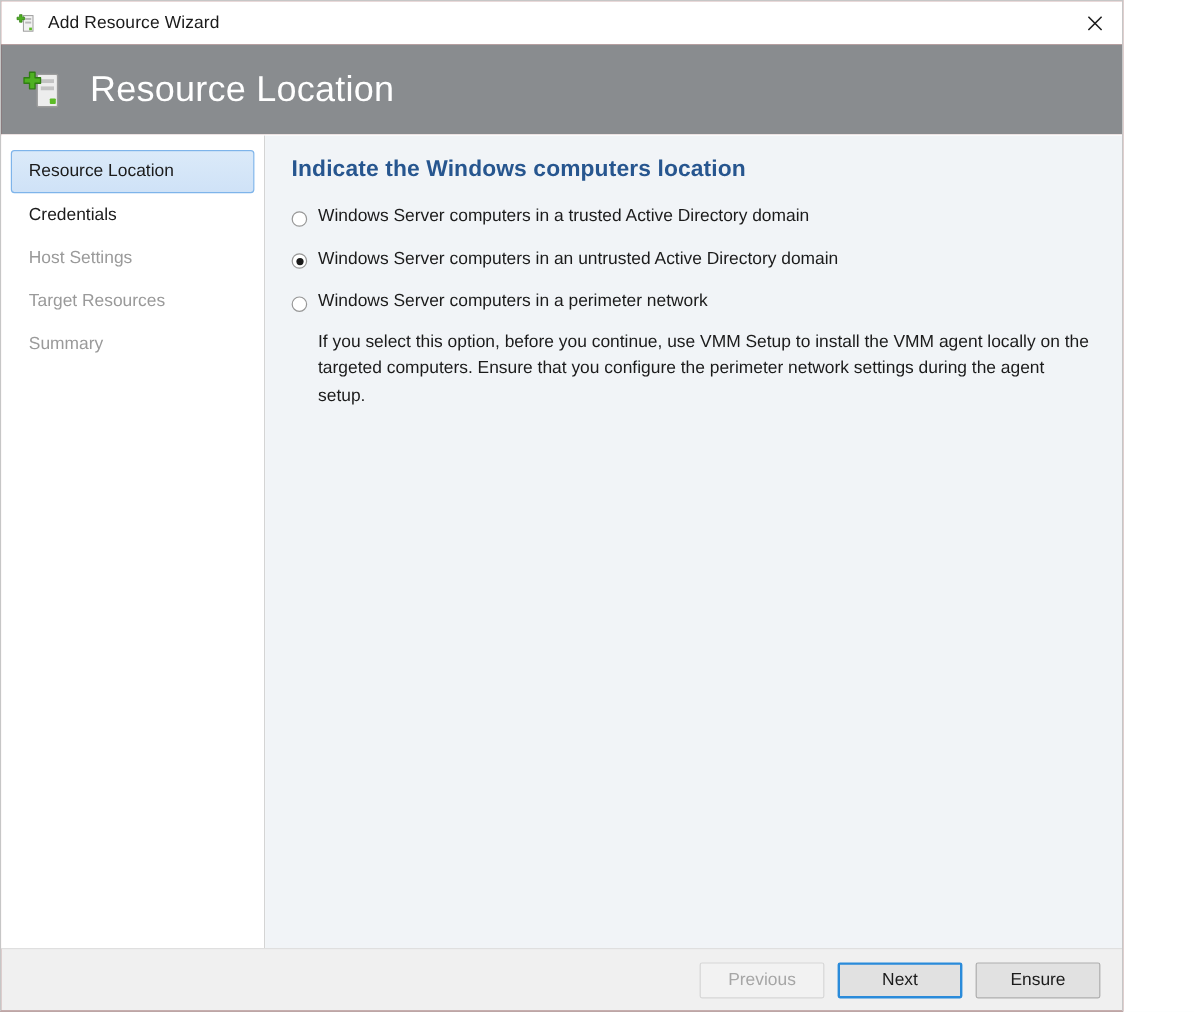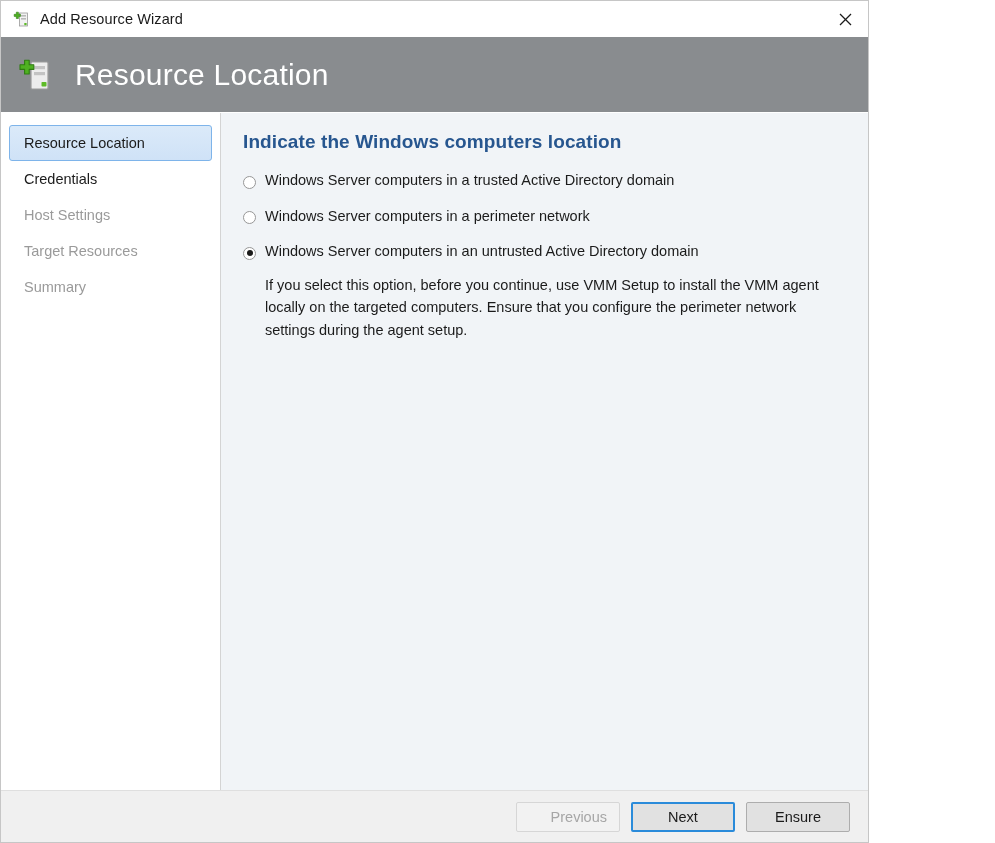--- a/index.html
+++ b/index.html
@@ -9,21 +9,21 @@
   }
   body {
     width: 995px;
     height: 843px;
     font-family: "Liberation Sans", sans-serif;
     overflow: hidden;
   }
 
   .window {
     position: relative;
-    width: 869px;
+    width: 936px;
     height: 843px;
     box-sizing: border-box;
     border: 1px solid #c6c6c6;
     background: #7f1d1d;
     display: flex;
     flex-direction: column;
   }
 
   
   .titlebar {
@@ -203,21 +203,20 @@
     border: 1px solid #adadad;
     border-radius: 2px;
     cursor: default;
     padding: 0 12px;
     box-sizing: border-box;
   }
   .btn.disabled {
     color: #a6a6a6;
     background: #f2f2f2;
     border-color: #d6d6d6;
-    text-align: right;
   }
   .btn.default {
     border: 2px solid #2a8bda;
     background: #e1e1e1;
   }
 </style>
 </head>
 <body>
 
 <div class="window">
@@ -276,27 +275,27 @@
 
     <div class="content">
       <h2 class="content-heading">Indicate the Windows computers location</h2>
 
       <div class="radio-row">
         <span class="radio-mark"></span>
         <span class="radio-label">Windows Server computers in a trusted Active Directory domain</span>
       </div>
 
       <div class="radio-row">
+        <span class="radio-mark checked"></span>
+        <span class="radio-label">Windows Server computers in an untrusted Active Directory domain</span>
+      </div>
+
+      <div class="radio-row">
         <span class="radio-mark"></span>
         <span class="radio-label">Windows Server computers in a perimeter network</span>
-      </div>
-
-      <div class="radio-row">
-        <span class="radio-mark checked"></span>
-        <span class="radio-label">Windows Server computers in an untrusted Active Directory domain</span>
       </div>
 
       <p class="option-desc">If you select this option, before you continue, use VMM Setup to install the VMM agent locally on the targeted computers. Ensure that you configure the perimeter network settings during the agent setup.</p>
     </div>
   </div>
 
   <div class="footer">
     <button class="btn disabled">Previous</button>
     <button class="btn default">Next</button>
     <button class="btn">Ensure</button>

